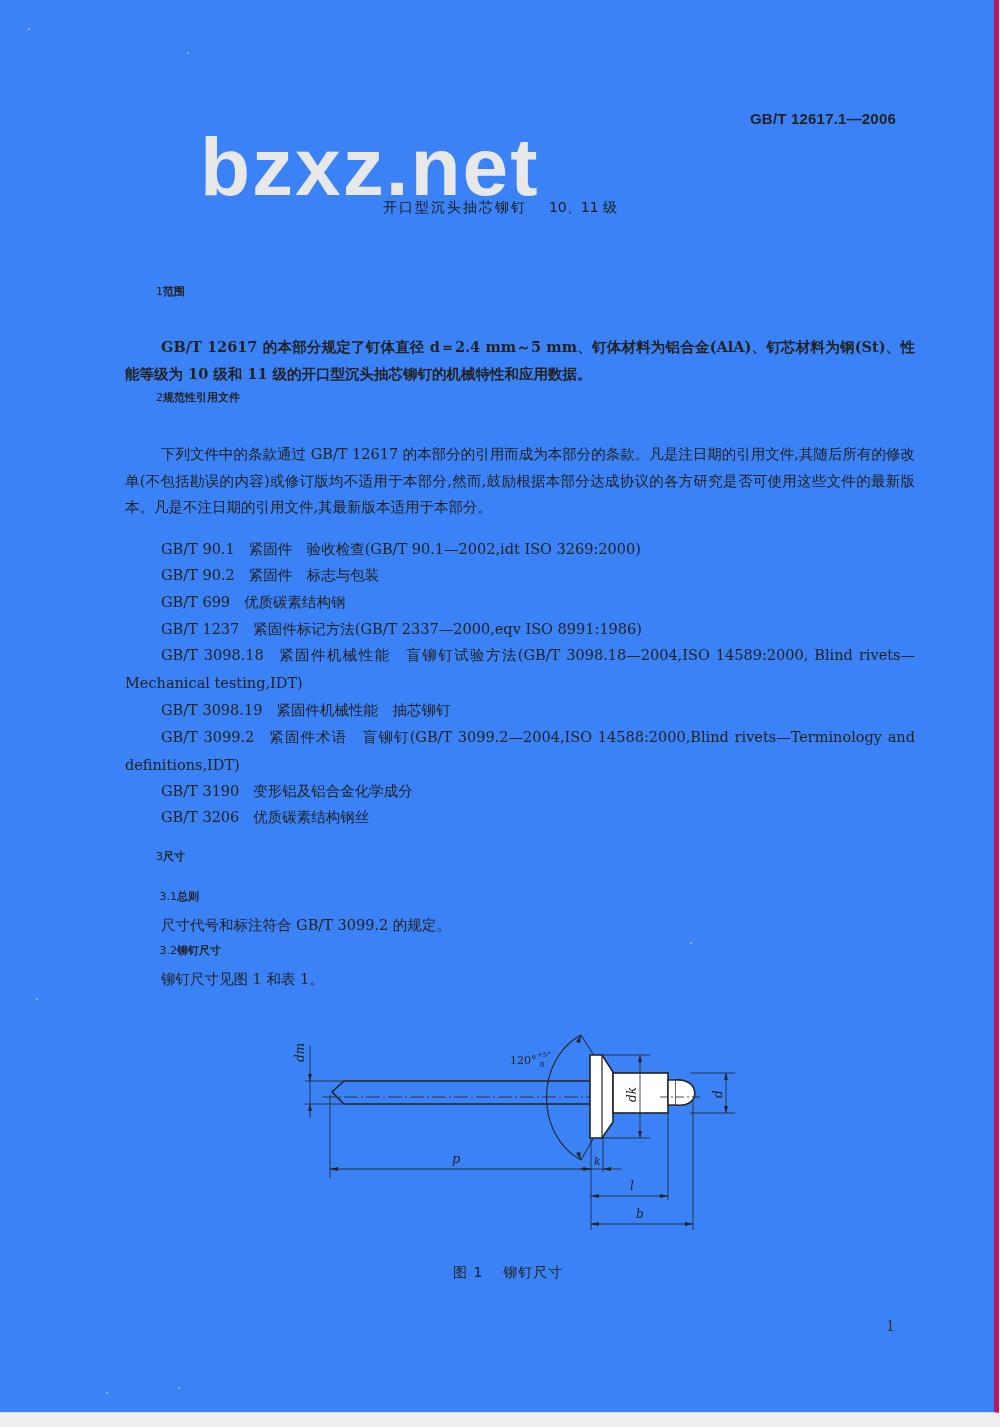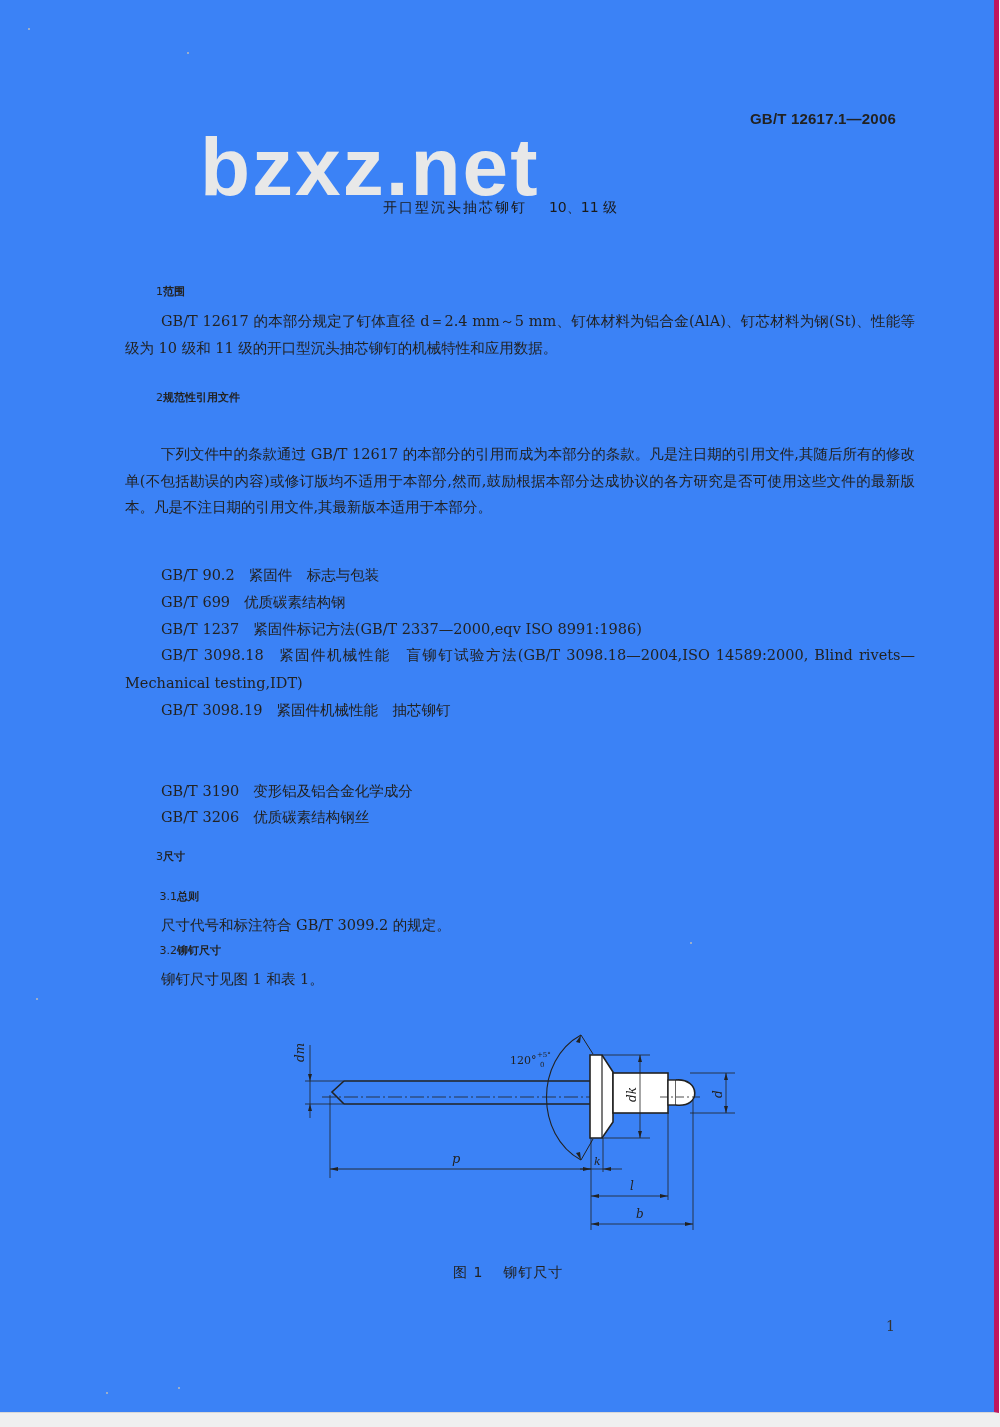--- a/index.html
+++ b/index.html
@@ -40,41 +40,47 @@
   <div class="watermark">bzxz.net</div>
   <div class="std-code">GB/T 12617.1—2006</div>
 
   <div class="doc-title">
     <span>开口型沉头抽芯铆钉</span><span class="grade">10、11 级</span>
   </div>
 
   <div class="h1" style="top:284px;">
     <span class="num">1</span><span>范围</span>
   </div>
-  <div class="para indent" style="top:308px;">GB/T 12617 的本部分规定了钉体直径 d＝2.4 mm～5 mm、钉体材料为铝合金(AlA)、钉芯材料为钢(St)、性能等级为 10 级和 11 级的开口型沉头抽芯铆钉的机械特性和应用数据。</div>
+  <div class="para indent" style="top:334px;font-weight:bold;">GB/T 12617 的本部分规定了钉体直径 d＝2.4 mm～5 mm、钉体材料为铝合金(AlA)、钉芯材料为钢(St)、性能等级为 10 级和 11 级的开口型沉头抽芯铆钉的机械特性和应用数据。</div>
 
   <div class="h1" style="top:390px;">
     <span class="num">2</span><span>规范性引用文件</span>
   </div>
   <div class="para indent" style="top:441px;">下列文件中的条款通过 GB/T 12617 的本部分的引用而成为本部分的条款。凡是注日期的引用文件,其随后所有的修改单(不包括勘误的内容)或修订版均不适用于本部分,然而,鼓励根据本部分达成协议的各方研究是否可使用这些文件的最新版本。凡是不注日期的引用文件,其最新版本适用于本部分。</div>
 
+  <div class="ref" style="top:540px;">
+    <span>GB/T 90.1</span><span class="sp"></span><span>紧固件　验收检查(GB/T 90.1—2002,idt ISO 3269:2000)</span>
+  </div>
   <div class="ref" style="top:566px;">
     <span>GB/T 90.2</span><span class="sp"></span><span>紧固件　标志与包装</span>
   </div>
   <div class="ref" style="top:593px;">
     <span>GB/T 699</span><span class="sp"></span><span>优质碳素结构钢</span>
   </div>
   <div class="ref" style="top:620px;">
     <span>GB/T 1237</span><span class="sp"></span><span>紧固件标记方法(GB/T 2337—2000,eqv ISO 8991:1986)</span>
   </div>
   <div class="ref-wrap" style="top:641px;">
     <span>GB/T 3098.18</span><span class="sp"></span><span>紧固件机械性能　盲铆钉试验方法(GB/T 3098.18—2004,ISO 14589:2000, Blind rivets—Mechanical testing,IDT)</span>
   </div>
   <div class="ref" style="top:701px;">
     <span>GB/T 3098.19</span><span class="sp"></span><span>紧固件机械性能　抽芯铆钉</span>
+  </div>
+  <div class="ref-wrap" style="top:723px;">
+    <span>GB/T 3099.2</span><span class="sp"></span><span>紧固件术语　盲铆钉(GB/T 3099.2—2004,ISO 14588:2000,Blind rivets—Terminology and definitions,IDT)</span>
   </div>
   <div class="ref" style="top:782px;">
     <span>GB/T 3190</span><span class="sp"></span><span>变形铝及铝合金化学成分</span>
   </div>
   <div class="ref" style="top:808px;">
     <span>GB/T 3206</span><span class="sp"></span><span>优质碳素结构钢丝</span>
   </div>
 
   <div class="h1" style="top:849px;">
     <span class="num">3</span><span>尺寸</span>

